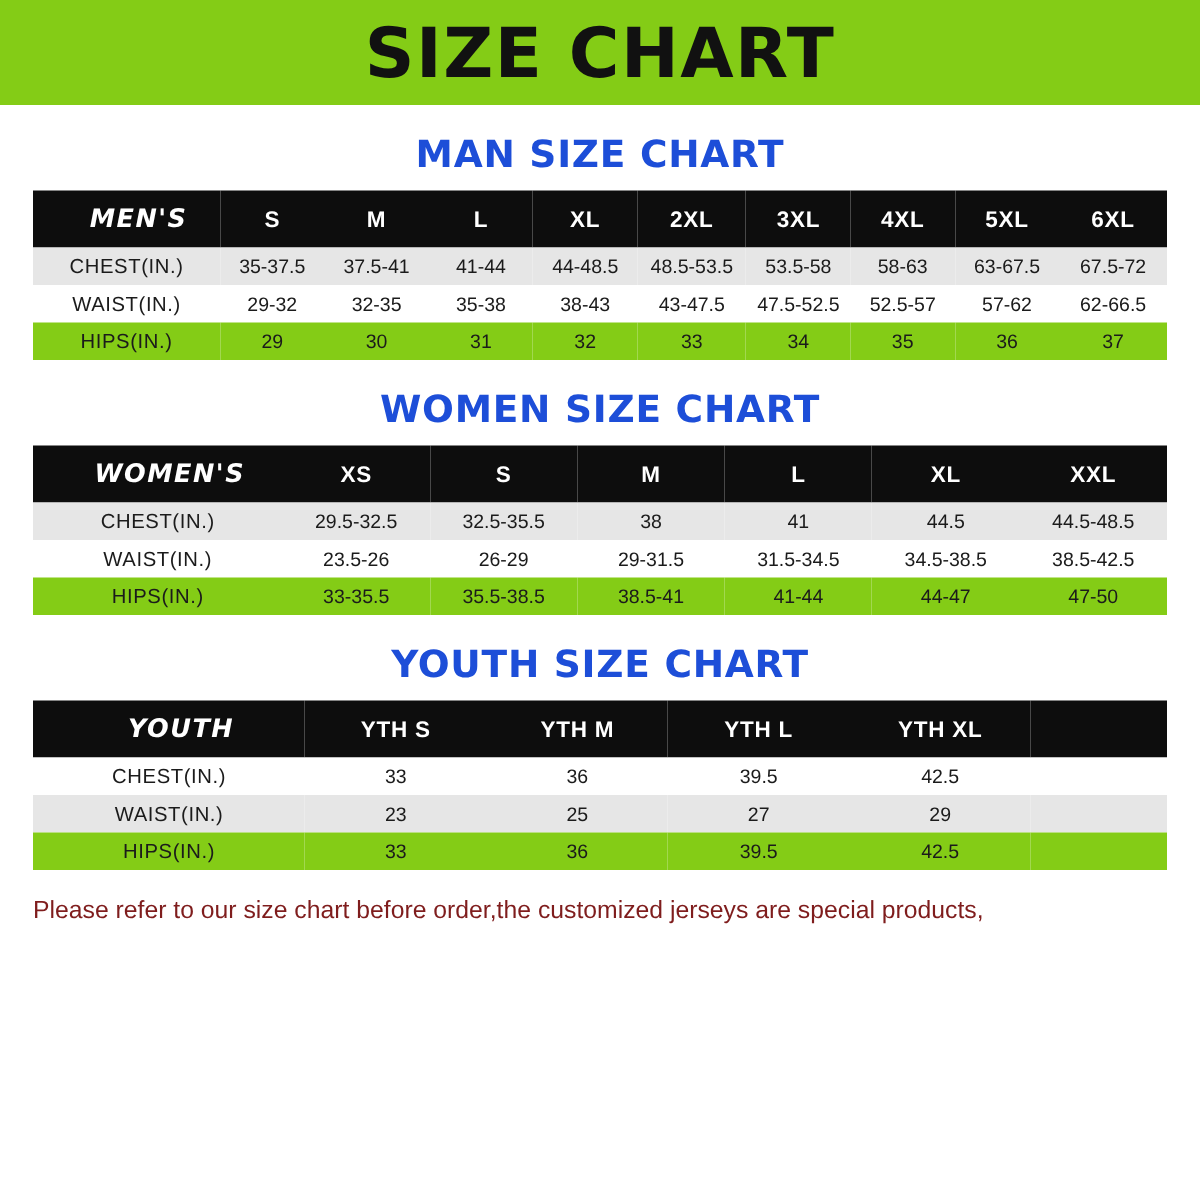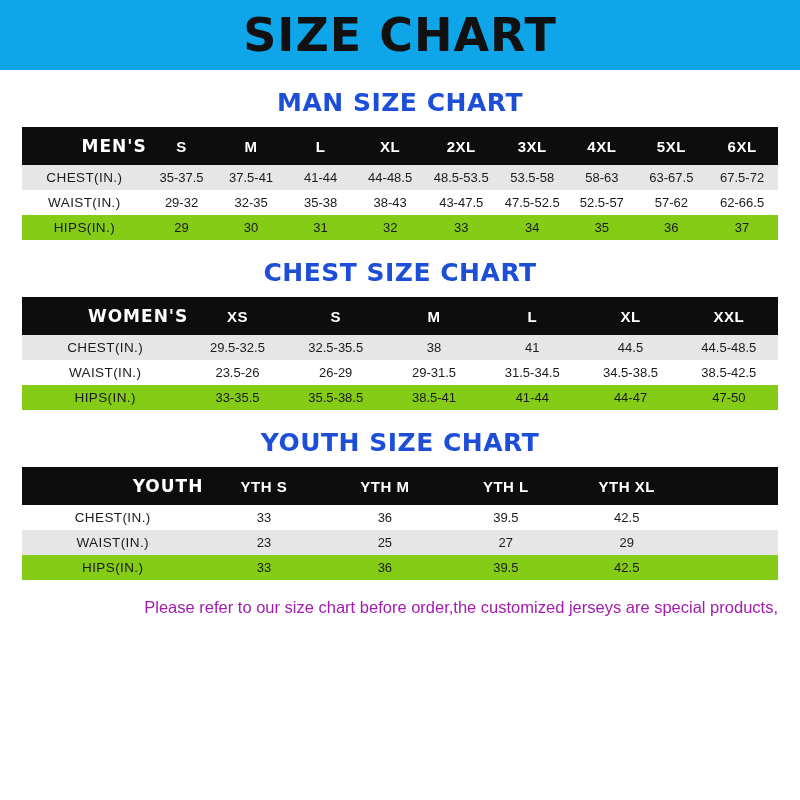--- a/index.html
+++ b/index.html
@@ -17,21 +17,21 @@
     position: relative;
     width: 800px;
     height: 800px;
     background: #ffffff;
     box-sizing: border-box;
   }
   
   .banner {
     position: relative;
     height: 70px;
-    background: #0ea5e9;
+    background: #84cc16;
     display: flex;
     align-items: center;
     justify-content: center;
   }
   .banner-title {
     font-family: "DejaVu Sans", sans-serif;
     font-weight: bold;
     font-size: 46px;
     letter-spacing: 1px;
     color: #111111;
@@ -66,45 +66,45 @@
   }
   table.size-table thead th {
     background: #0d0d0d;
     color: #ffffff;
     font-size: 15px;
     font-weight: bold;
     padding: 9px 0;
     letter-spacing: 0.5px;
   }
   table.size-table thead th.row-head {
-    text-align: right;
+    text-align: center;
     padding-left: 16px;
     font-family: "DejaVu Sans", sans-serif;
     font-size: 17px;
     letter-spacing: 1px;
+    font-style: italic;
   }
   table.size-table tbody td.row-head {
     font-weight: normal;
     font-size: 13.5px;
     letter-spacing: 0.4px;
     color: #1b1b1b;
     margin-left: 20px;
   }
   table.size-table tbody tr.band-light td { background: #e6e6e6; }
   table.size-table tbody tr.band-white td { background: #ffffff; }
   table.size-table tbody tr.band-mid td   { background: #84cc16; }
 
   
   .note {
     margin: 16px 22px 0 22px;
-    color: #a21caf;
+    color: #7f1d1d;
     font-size: 16.5px;
     line-height: 1.45;
     font-family: "Liberation Sans", sans-serif;
-    text-align: right;
   }
   .note div { white-space: nowrap; }
 </style>
 </head>
 <body>
 
 <div class="page">
 
   <div class="banner">
     <div class="banner-title">SIZE CHART</div>
@@ -173,21 +173,21 @@
           <td>32</td>
           <td>33</td>
           <td>34</td>
           <td>35</td>
           <td>36</td>
           <td>37</td>
         </tr>
       </tbody>
     </table>
 
-    <div class="section-title">CHEST SIZE CHART</div>
+    <div class="section-title">WOMEN SIZE CHART</div>
     <table class="size-table">
       <colgroup>
         <col style="width:22%">
           <col style="width:13%">
           <col style="width:13%">
           <col style="width:13%">
         <col style="width:13%">
           <col style="width:13%">
           <col style="width:13%">
       </colgroup>

